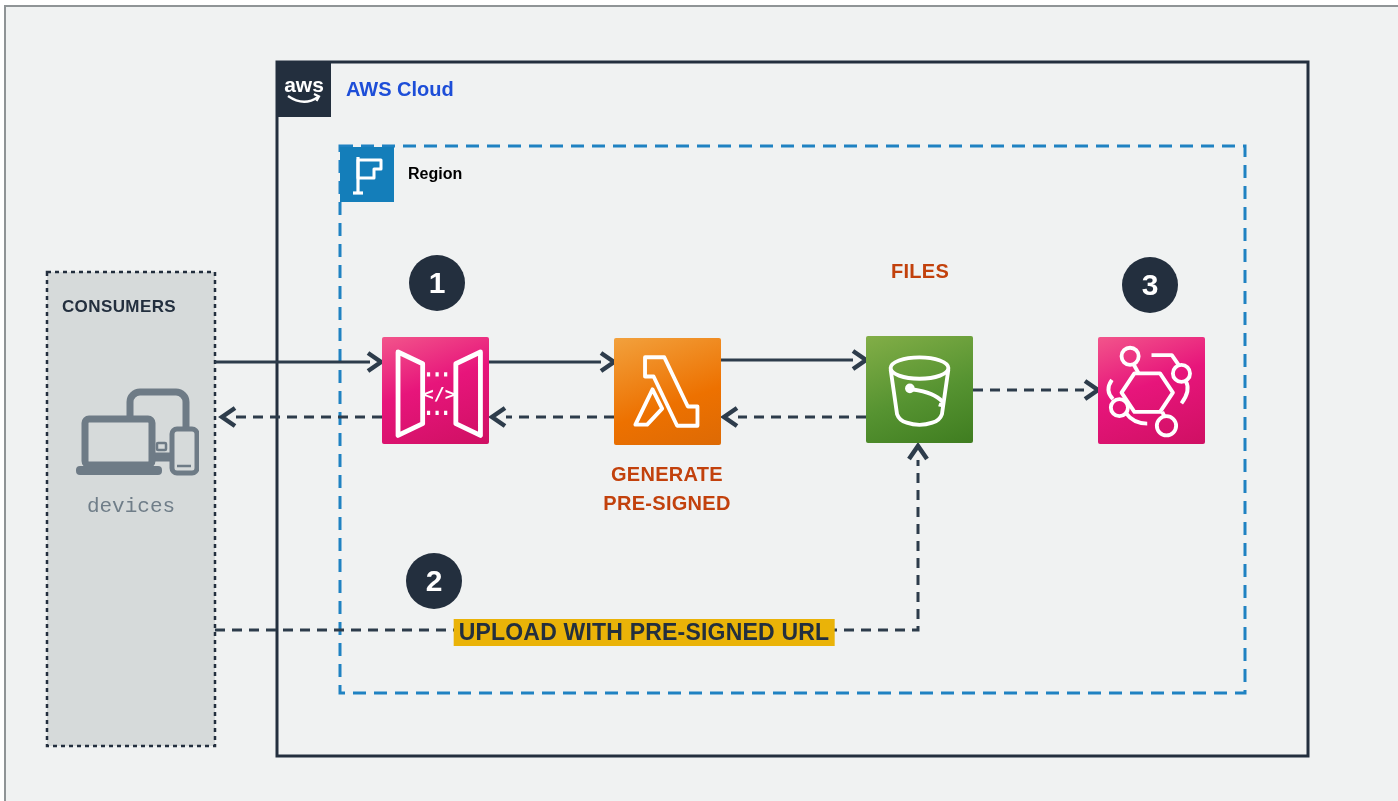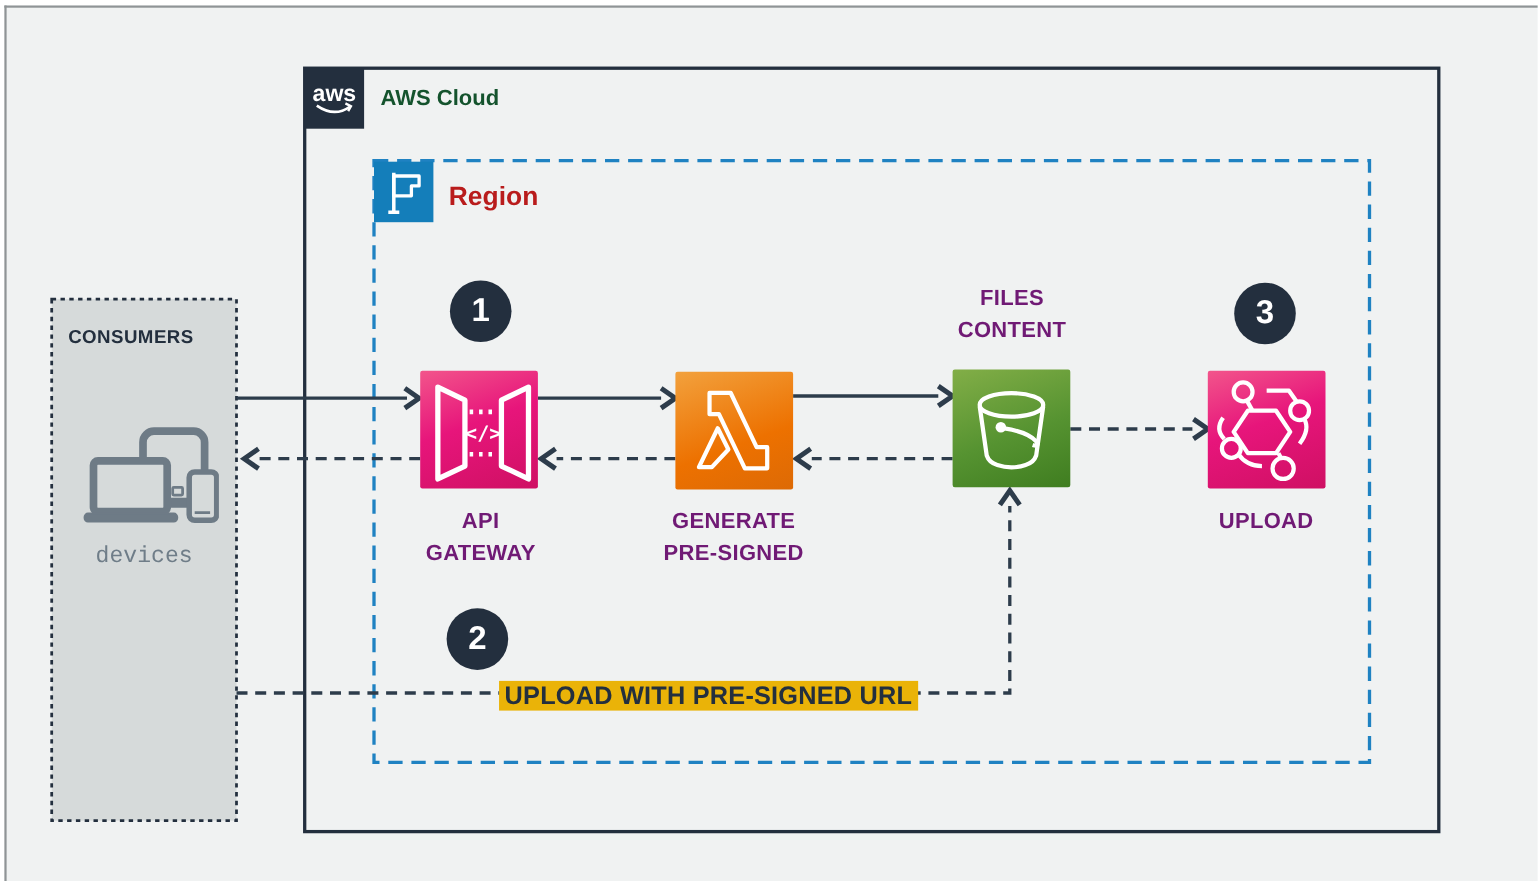--- a/index.html
+++ b/index.html
@@ -7,38 +7,38 @@
           font-family:"Liberation Sans", sans-serif;}
   .paper{position:absolute;left:4px;top:5px;right:-20px;bottom:-20px;background:#f0f2f2;
          border-top:2px solid #8f9496;border-left:2px solid #8f9496;}
   .abs{position:absolute;}
   svg{display:block;}
 
   
   .logo-square{position:absolute;left:277px;top:62px;width:54px;height:55px;background:#232f3e;}
   .flag-square{position:absolute;left:340px;top:147px;width:54px;height:55px;background:#147EBA;}
 
-  .cloud-title{position:absolute;left:346px;top:78px;font-size:20px;font-weight:700;color:#14532d;}
-  .region-label{position:absolute;left:408px;top:165px;font-size:24px;font-weight:700;color:#b91c1c;}
+  .cloud-title{position:absolute;left:346px;top:78px;font-size:20px;font-weight:700;color:#1d4ed8;}
+  .region-label{position:absolute;left:408px;top:165px;font-size:16px;font-weight:700;color:#000000;}
 
   .consumers-title{position:absolute;left:47px;top:297px;width:144px;text-align:center;
                    font-size:17px;font-weight:700;letter-spacing:.4px;color:#232f3e;}
   .devices-caption{position:absolute;left:47px;top:495px;width:168px;text-align:center;
                    font-size:21px;color:#6f7d88;font-family:Liberation Mono, monospace;}
 
   .node-icon{position:absolute;width:107px;height:107px;border-radius:2px;}
   .grad-pink{background:linear-gradient(160deg,#f2558b 0%,#e7157b 45%,#cf1063 100%);}
   .grad-orange{background:linear-gradient(160deg,#f2a13d 0%,#ed7100 60%,#dd6a05 100%);}
   .grad-green{background:linear-gradient(160deg,#82ae47 0%,#569331 55%,#3f7d20 100%);}
 
   .badge{position:absolute;width:56px;height:56px;border-radius:50%;background:#232f3e;
          color:#ffffff;font-size:30px;font-weight:700;text-align:center;line-height:56px;}
 
   .node-label{position:absolute;width:240px;text-align:center;font-size:20px;font-weight:700;
-              color:#701a75;line-height:29px;letter-spacing:.3px;}
+              color:#c2410c;line-height:29px;letter-spacing:.3px;}
 
   .flow-label{position:absolute;left:644px;top:619px;transform:translateX(-50%);
               background:#eab308;padding:0 5px;font-size:23px;font-weight:600;
               color:#232f3e;white-space:nowrap;letter-spacing:.2px;}
 </style>
 </head>
 <body>
 
 <div class="canvas">
   <div class="paper"></div>
@@ -114,41 +114,36 @@
         <polygon points="15,14 38,25 38,81 15,92"></polygon>
         <polygon points="92,14 69,25 69,81 92,92"></polygon>
       </g>
       <g stroke="#ffffff" stroke-width="4" stroke-dasharray="3 5" fill="none">
         <path d="M42,35 H66"></path>
         <path d="M42,71 H66"></path>
       </g>
       <text x="53.5" y="59" text-anchor="middle" fill="#ffffff" font-size="17" font-weight="700" font-family="DejaVu Sans Mono, monospace">&lt;/&gt;</text>
     </svg>
   </div>
-  <div class="node-label" style="left:317px;top:460px;">
-    <div>API</div>
-    <div>GATEWAY</div>
-  </div>
 
   <div class="node-icon grad-orange" style="left:614px;top:338px;">
     <svg width="107" height="107" viewBox="0 0 100 100">
       <g stroke="#ffffff" stroke-width="3.6" fill="none" stroke-linejoin="round">
         <polygon points="29,18 47,18 69,64 78,64 78,82 59,82 37,36 29,36"></polygon>
         <polygon points="36,48 45,66 31,81 20,81"></polygon>
       </g>
     </svg>
   </div>
   <div class="node-label" style="left:547px;top:460px;">
     <div>GENERATE</div>
     <div>PRE-SIGNED</div>
   </div>
 
   <div class="node-label" style="left:800px;top:257px;">
     <div>FILES</div>
-    <div>CONTENT</div>
   </div>
   <div class="node-icon grad-green" style="left:866px;top:336px;">
     <svg width="107" height="107" viewBox="0 0 100 100">
       <g stroke="#ffffff" stroke-width="3.6" fill="none">
         <ellipse cx="50" cy="30" rx="27" ry="10"></ellipse>
         <path d="M23,31 L29,73 Q31,79 38,81 Q50,85 62,81 Q69,79 71,73 L77,31"></path>
         <path d="M44,50 Q64,53 71,61 Q74,66 68,64"></path>
       </g>
       <circle cx="41" cy="49" r="4.5" fill="#ffffff"></circle>
     </svg>
@@ -166,18 +161,17 @@
         <path d="M33,25 L38,34"></path>
         <path d="M50,17 H69 L76,27"></path>
         <path d="M82,41 Q87,50 78,62"></path>
         <path d="M60,70 L62,74"></path>
         <path d="M26,71 Q33,81 46,81"></path>
         <path d="M13,40 Q6,50 14,58"></path>
       </g>
     </svg>
   </div>
   <div class="node-label" style="left:1031px;top:460px;">
-    <div>UPLOAD</div>
   </div>
 
   <div class="badge" style="left:406px;top:553px;">2</div>
   <div class="flow-label">UPLOAD WITH PRE-SIGNED URL</div>
 </div>
 
 </body></html>

